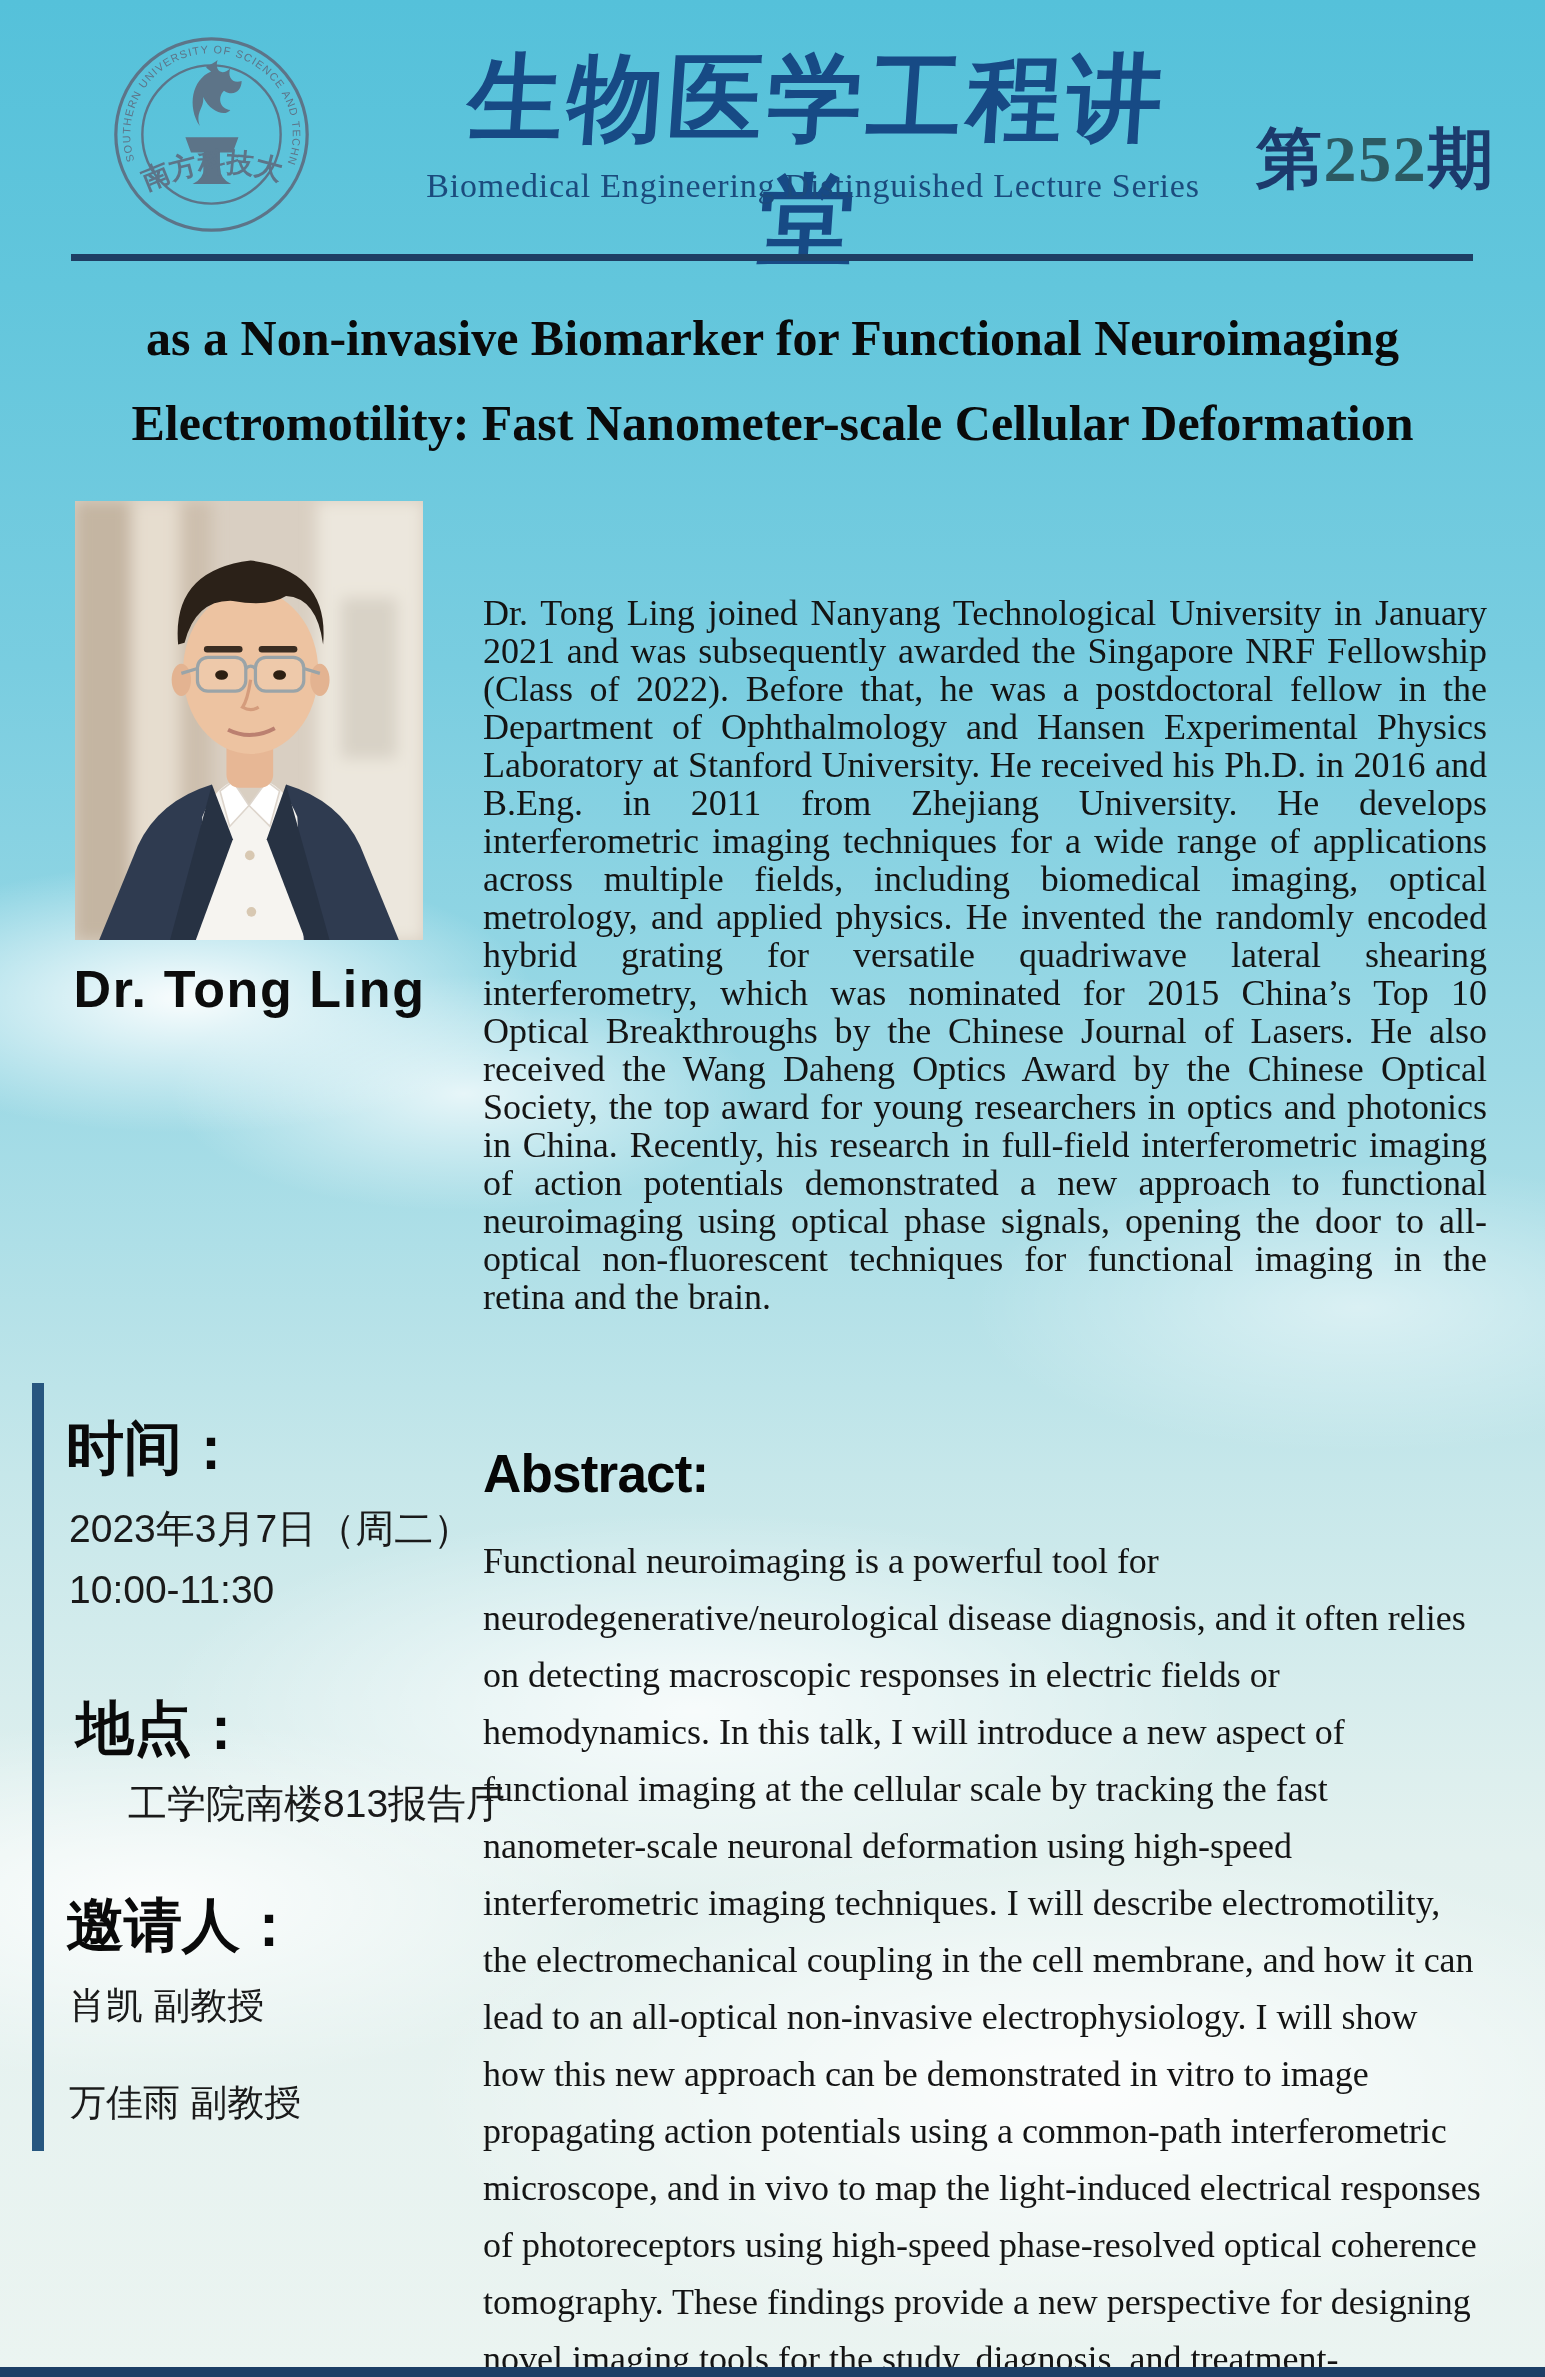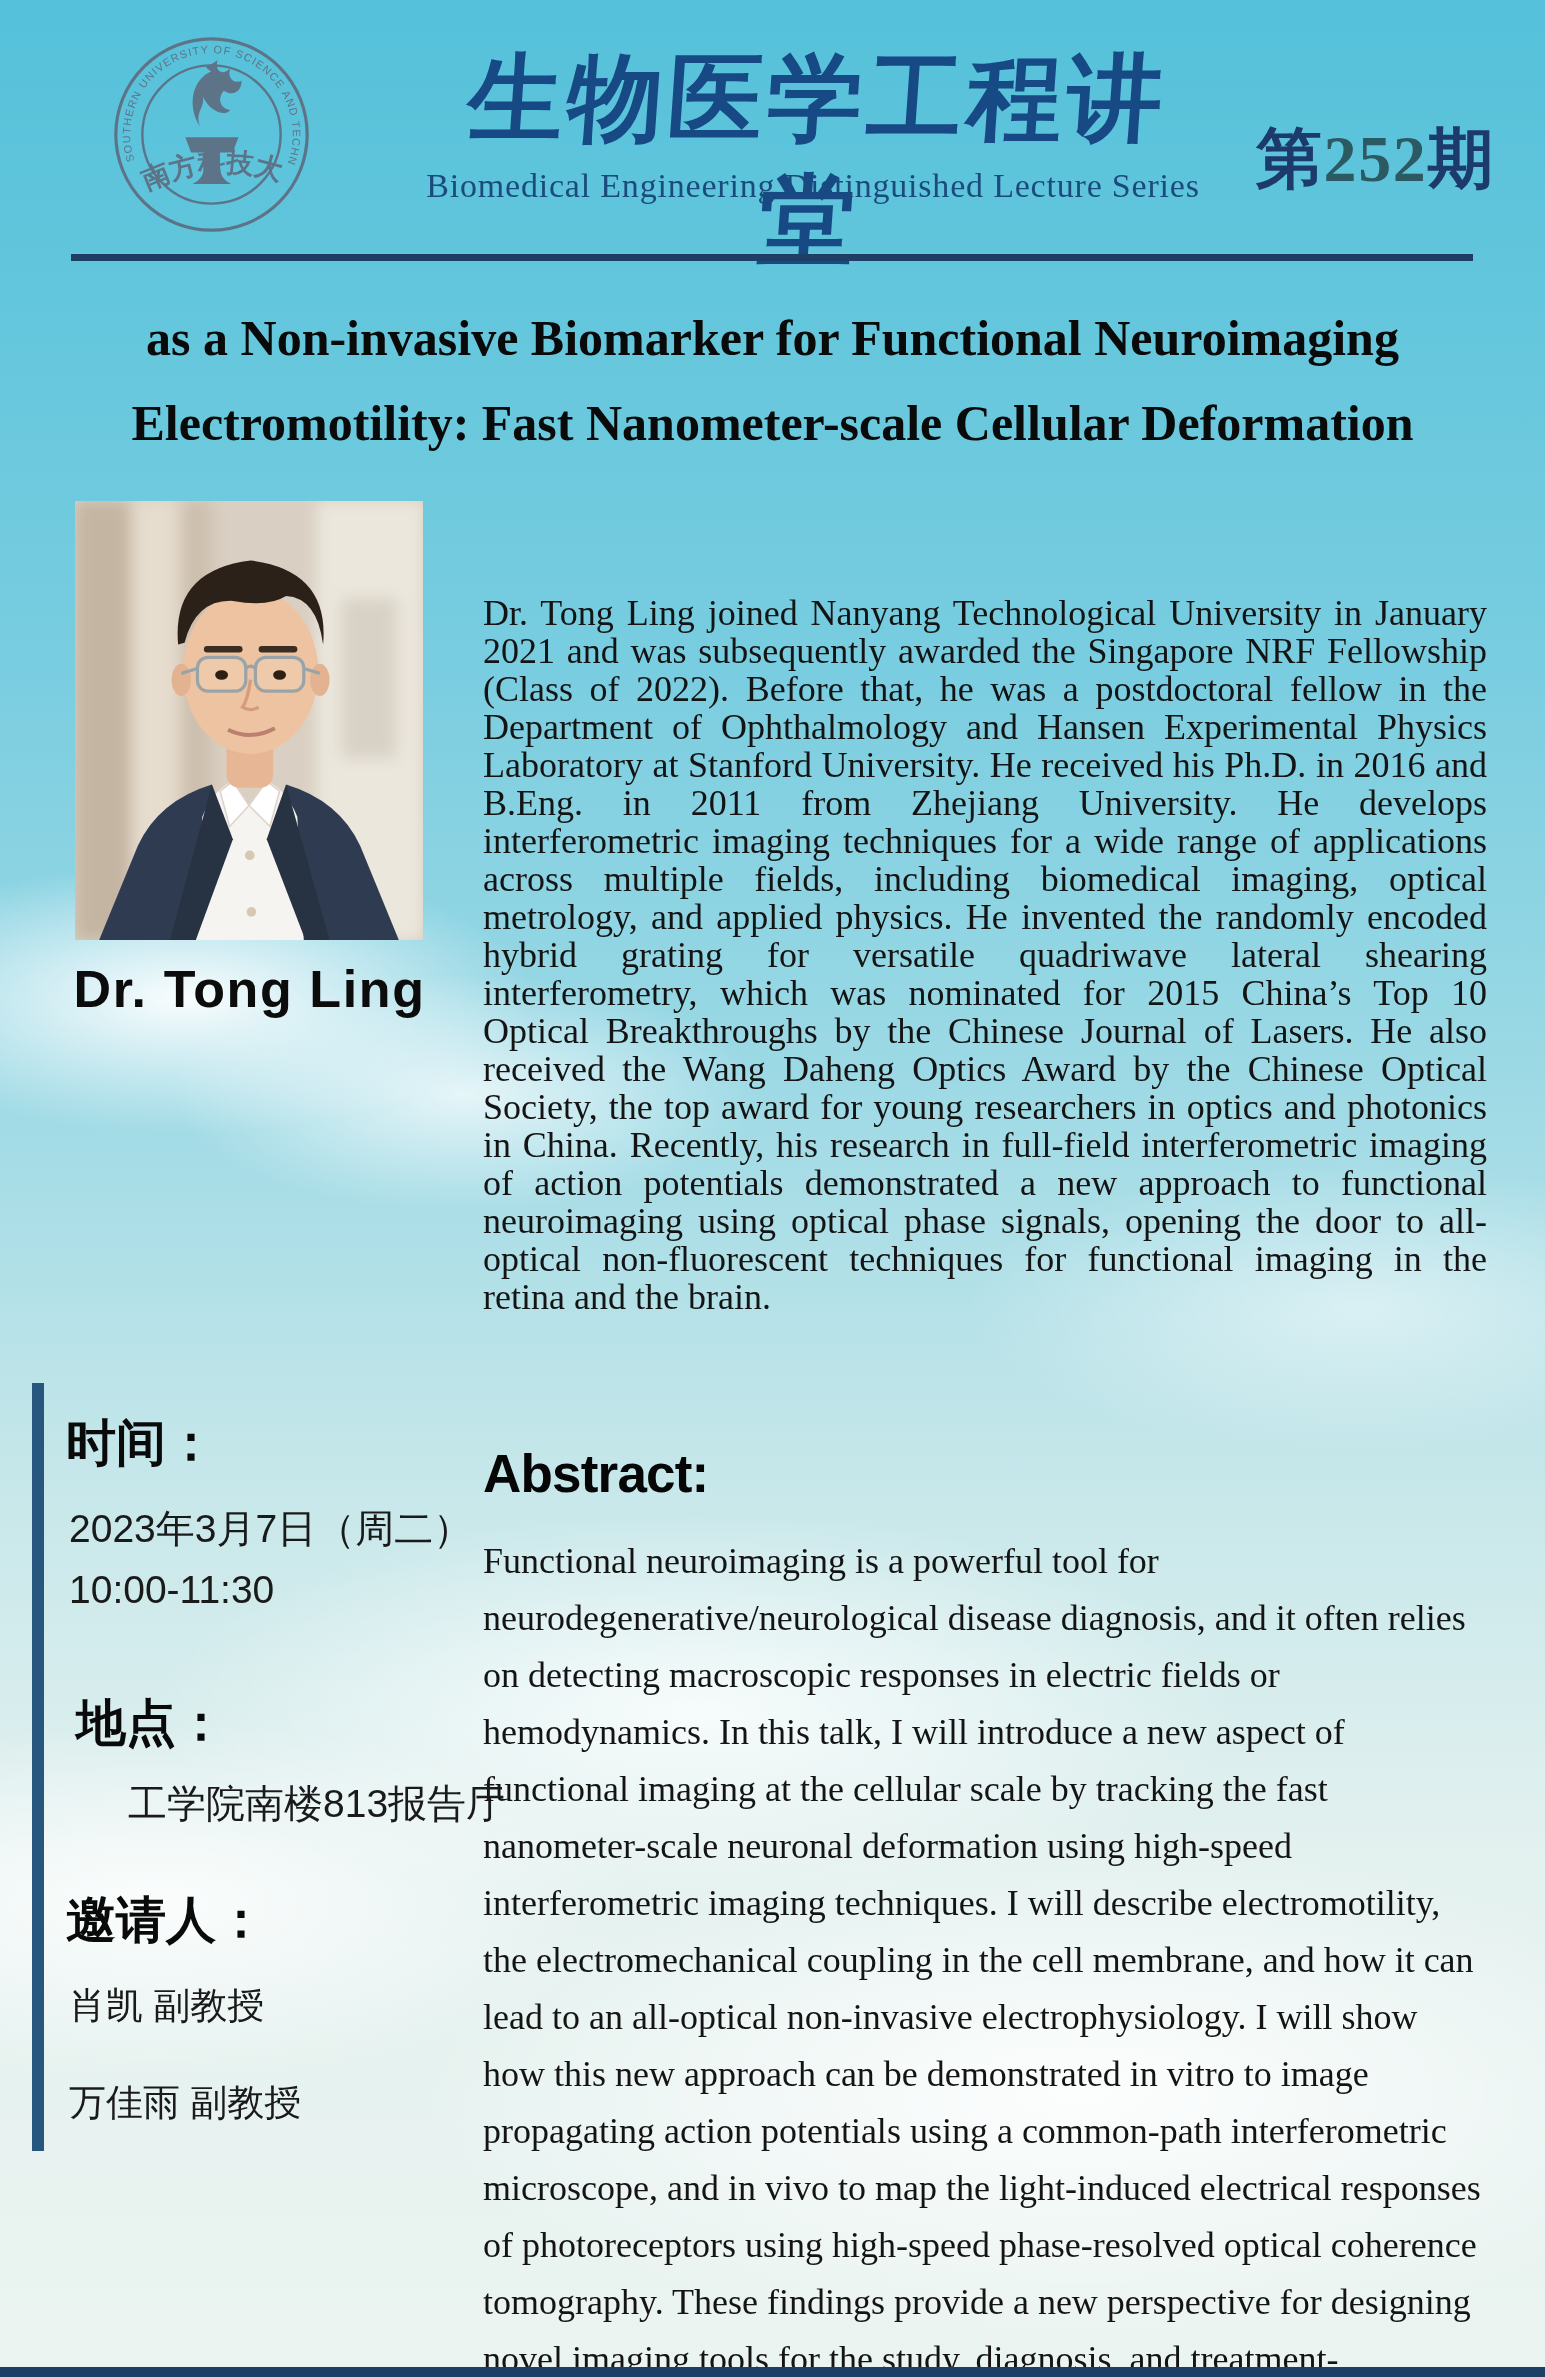--- a/index.html
+++ b/index.html
@@ -38,21 +38,21 @@
   .bio-heading,.abs-heading{font-family:"Liberation Sans",sans-serif;font-weight:900;
     font-size:53px;letter-spacing:-0.8px;color:#060606;}
   .bio-heading{left:483px;top:505px;}
   .abs-heading{left:483px;top:1443px;}
   .bio-text{left:483px;top:594px;width:1004px;font-size:36px;line-height:38px;
     text-align:justify;color:#141414;}
   .abs-text{left:483px;top:1533px;width:998px;font-size:36px;line-height:57px;
     text-align:left;color:#141414;}
   
   .side-bar{left:32px;top:1383px;width:12px;height:768px;background:#27567f;}
-  .cjk-label{font-family:"Liberation Sans",sans-serif;font-weight:700;font-size:50px;color:#0a0a0a;}
+  .cjk-label{font-family:"Liberation Sans",sans-serif;font-weight:700;font-size:58px;color:#0a0a0a;}
   .cjk-value{font-family:"Liberation Sans",sans-serif;font-weight:400;font-size:39px;color:#1a1a1a;}
   .lbl-time{left:66px;top:1410px;}
   .val-date{left:69px;top:1502px;}
   .val-time{left:69px;top:1568px;}
   .lbl-loc{left:76px;top:1690px;}
   .val-loc{left:80px;top:1777px;margin-left:48px;}
   .lbl-host{left:66px;top:1887px;}
   .val-host1{left:69px;top:1981px;font-size:37px;}
   .val-host2{left:69px;top:2078px;font-size:37px;}
   .footer-bar{left:0;bottom:0;width:1545px;height:9.7px;background:#1d3f66;}

